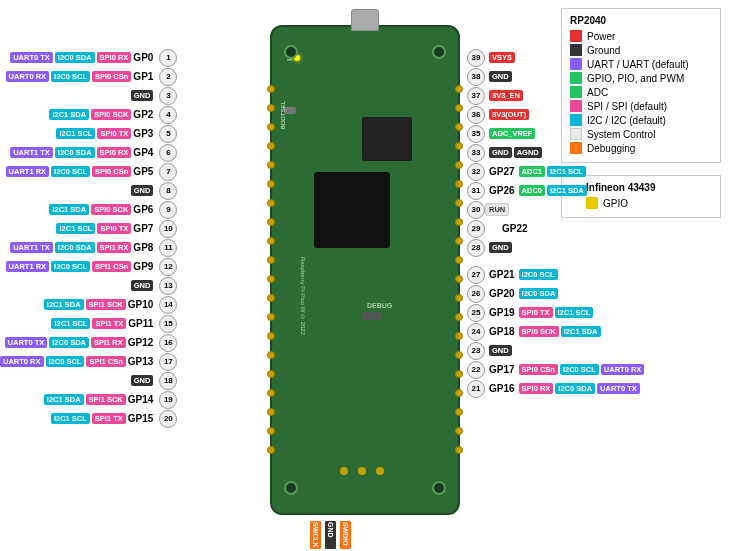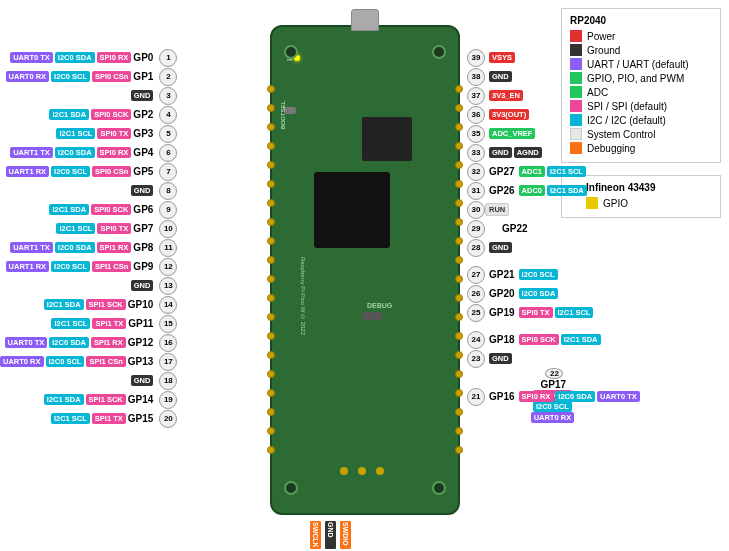--- a/index.html
+++ b/index.html
@@ -412,37 +412,37 @@
       <div style="display: flex; align-items: center; height: 19px; justify-content: flex-start; margin-bottom: 0px;">
         <div class="pin-number">27</div>
         <span class="gpio-name" style="margin-left: 4px;">GP21</span>
         <span class="pin-label c-i2c">I2C0 SCL</span>
       </div>
       <div style="display: flex; align-items: center; height: 19px; justify-content: flex-start; margin-bottom: 0px;">
         <div class="pin-number">26</div>
         <span class="gpio-name" style="margin-left: 4px;">GP20</span>
         <span class="pin-label c-i2c">I2C0 SDA</span>
       </div>
-      <div style="display: flex; align-items: center; height: 19px; justify-content: flex-start; margin-bottom: 8px;">
+      <div style="display: flex; align-items: center; height: 19px; justify-content: flex-start; margin-bottom: 0px;">
         <div class="pin-number">25</div>
         <span class="gpio-name" style="margin-left: 4px;">GP19</span>
         <span class="pin-label c-spi">SPI0 TX</span>
         <span class="pin-label c-i2c">I2C1 SCL</span>
       </div>
       <div style="display: flex; align-items: center; height: 19px; justify-content: flex-start; margin-bottom: 0px;">
         <div class="pin-number">24</div>
         <span class="gpio-name" style="margin-left: 4px;">GP18</span>
         <span class="pin-label c-spi">SPI0 SCK</span>
         <span class="pin-label c-i2c">I2C1 SDA</span>
       </div>
       <div style="display: flex; align-items: center; height: 19px; justify-content: flex-start; margin-bottom: 0px;">
         <div class="pin-number">23</div>
         <span class="pin-label c-ground" style="margin-left: 4px;">GND</span>
       </div>
-      <div style="display: flex; align-items: center; height: 19px; justify-content: space-between; margin-bottom: 0px; flex-direction: column;">
+      <div style="display: flex; align-items: center; height: 19px; justify-content: flex-end; margin-bottom: 0px;">
         <div class="pin-number">22</div>
         <span class="gpio-name" style="margin-left: 4px;">GP17</span>
         <span class="pin-label c-spi">SPI0 CSn</span>
         <span class="pin-label c-i2c">I2C0 SCL</span>
         <span class="pin-label c-uart">UART0 RX</span>
       </div>
       <div style="display: flex; align-items: center; height: 19px; justify-content: flex-start; margin-bottom: 0px;">
         <div class="pin-number">21</div>
         <span class="gpio-name" style="margin-left: 4px;">GP16</span>
         <span class="pin-label c-spi">SPI0 RX</span>

